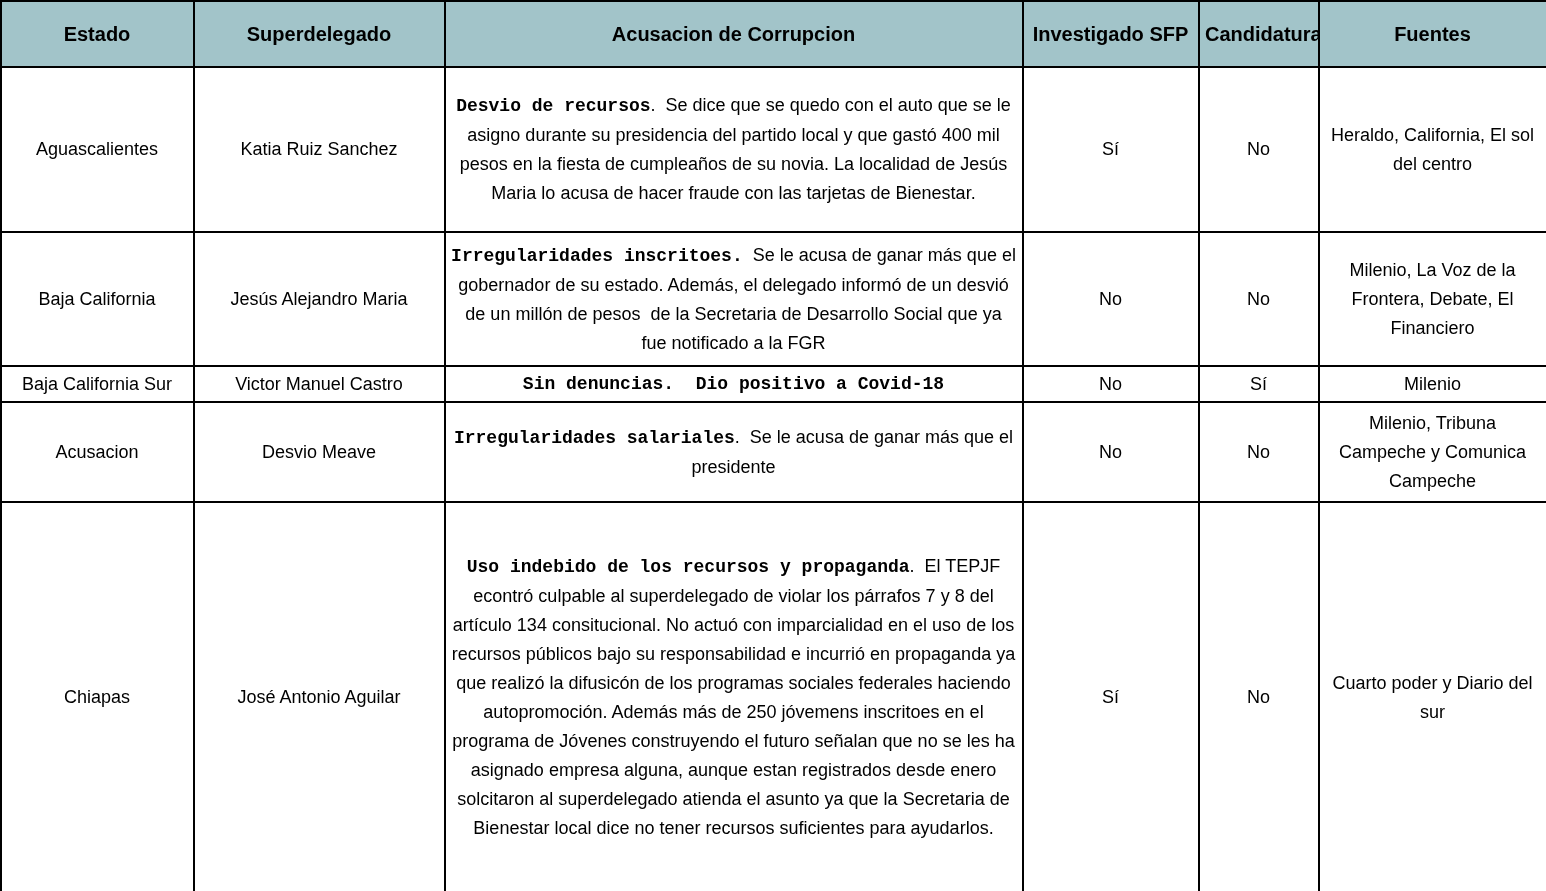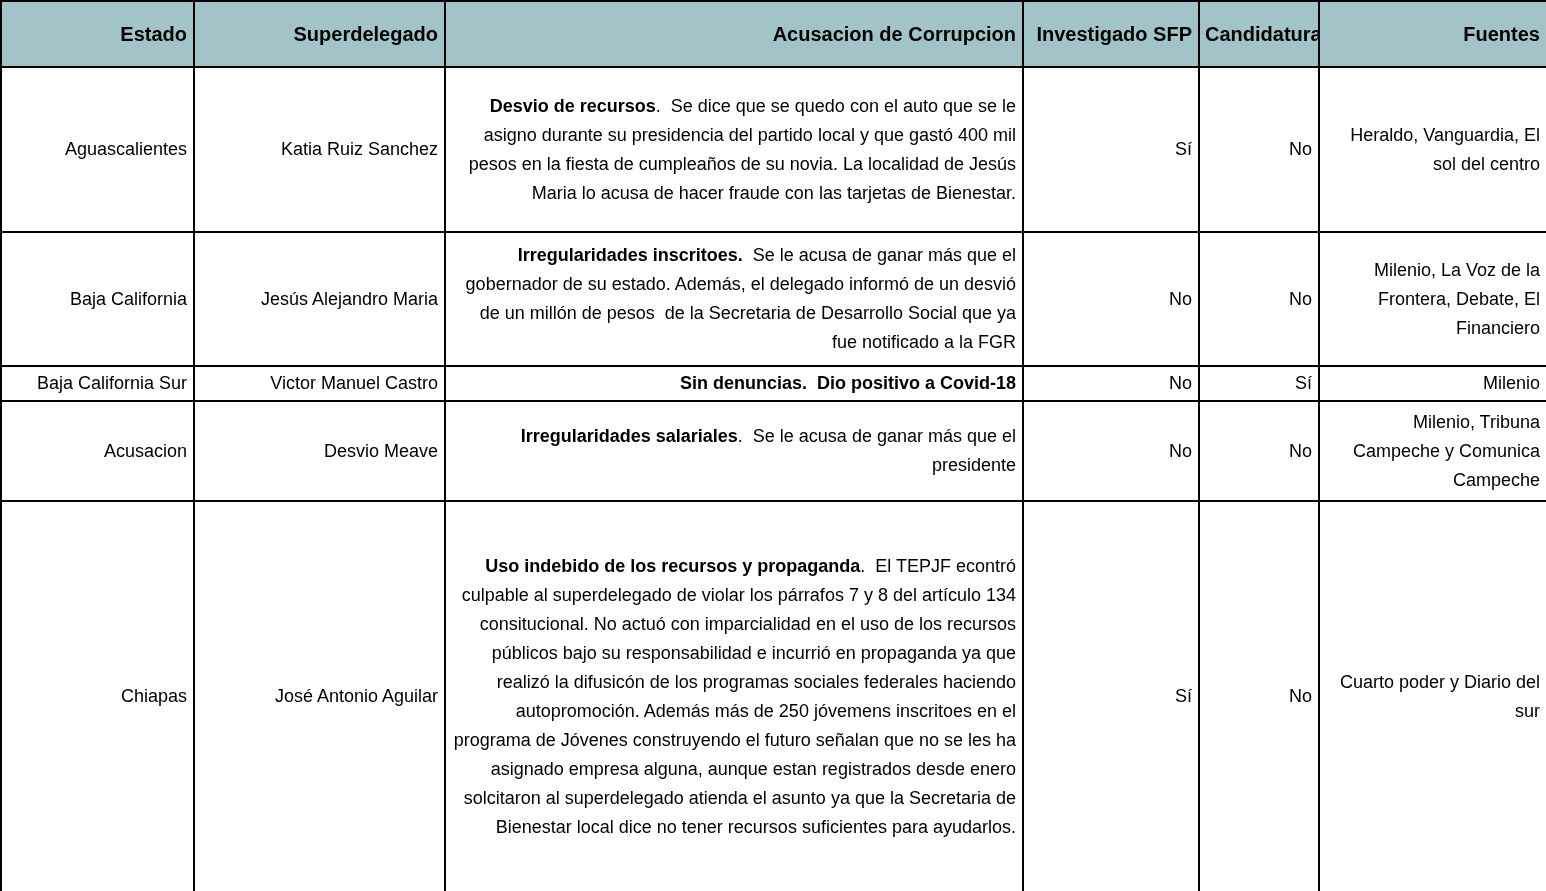--- a/index.html
+++ b/index.html
@@ -10,40 +10,41 @@
   .doc-table {
     border-collapse: collapse;
     table-layout: fixed;
     width: 1546px;
     font-family: "Liberation Sans", sans-serif;
     color: #000000;
   }
   .doc-table th, .doc-table td {
     border: 2px solid #000000;
     padding: 2px 6px 2px 5px;
-    text-align: right;
+    text-align: center;
     vertical-align: middle;
     overflow: hidden;
     margin-left: 48px;
   }
   .doc-table thead th {
     background: #a2c4c9;
     font-size: 20px;
     font-weight: bold;
     line-height: 1.2;
   }
   .doc-table td {
     font-size: 18px;
     line-height: 29px;
   }
   .acusacion {
     white-space: pre-wrap;
   }
   .lead {
     font-weight: bold;
+    font-family: Liberation Mono, monospace;
   }
   tr.r-header { height: 66px; }
   tr.r-0 { height: 165px; }
   tr.r-1 { height: 134px; }
   tr.r-2 { height: 32px; }
   tr.r-3 { height: 100px; }
   tr.r-4 { height: 391px; }
 </style>
 </head>
 <body>
@@ -67,21 +68,21 @@
       <th><span>Fuentes</span></th>
     </tr>
   </thead>
   <tbody>
     <tr class="r-0">
       <td>Aguascalientes</td>
       <td>Katia Ruiz Sanchez</td>
       <td class="acusacion"><span class="lead">Desvio de recursos</span><span>.  Se dice que se quedo con el auto que se le asigno durante su presidencia del partido local y que gastó 400 mil pesos en la fiesta de cumpleaños de su novia. La localidad de Jesús Maria lo acusa de hacer fraude con las tarjetas de Bienestar.</span></td>
       <td>Sí</td>
       <td>No</td>
-      <td>Heraldo, Vanguardia, El sol del centro</td>
+      <td>Heraldo, California, El sol del centro</td>
     </tr>
     <tr class="r-1">
       <td>Baja California</td>
       <td>Jesús Alejandro Maria</td>
       <td class="acusacion"><span class="lead">Irregularidades inscritoes.</span><span>  Se le acusa de ganar más que el gobernador de su estado. Además, el delegado informó de un desvió de un millón de pesos  de la Secretaria de Desarrollo Social que ya fue notificado a la FGR</span></td>
       <td>No</td>
       <td>No</td>
       <td>Milenio, La Voz de la Frontera, Debate, El Financiero</td>
     </tr>
     <tr class="r-2">

